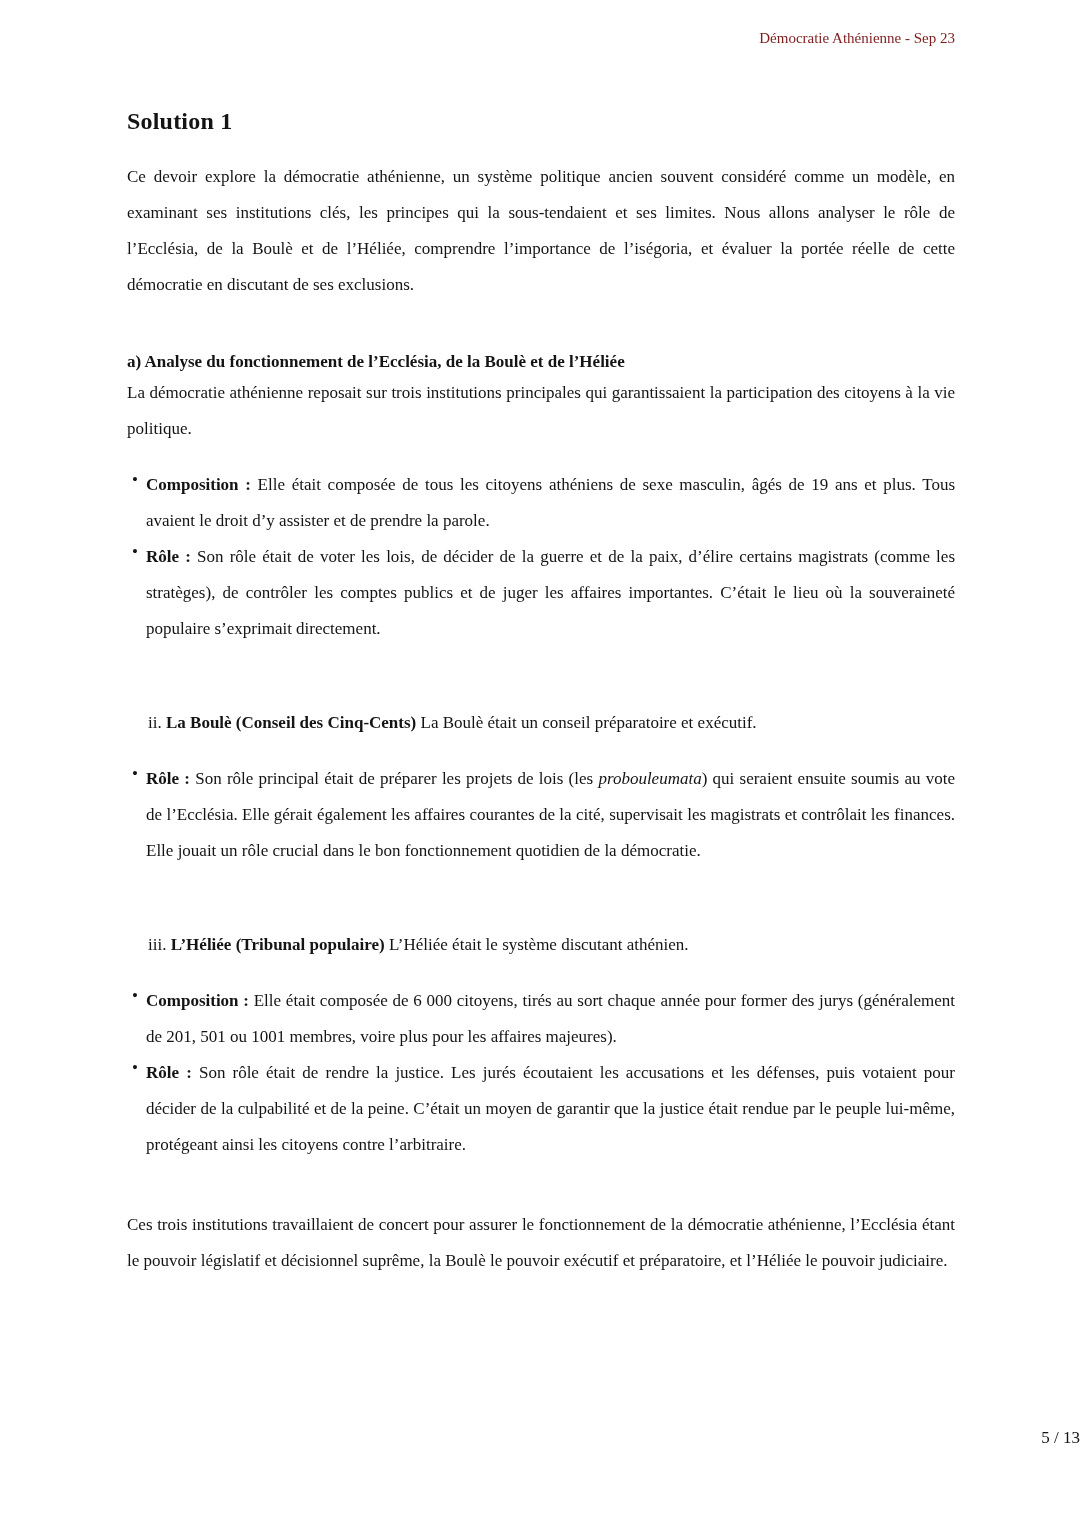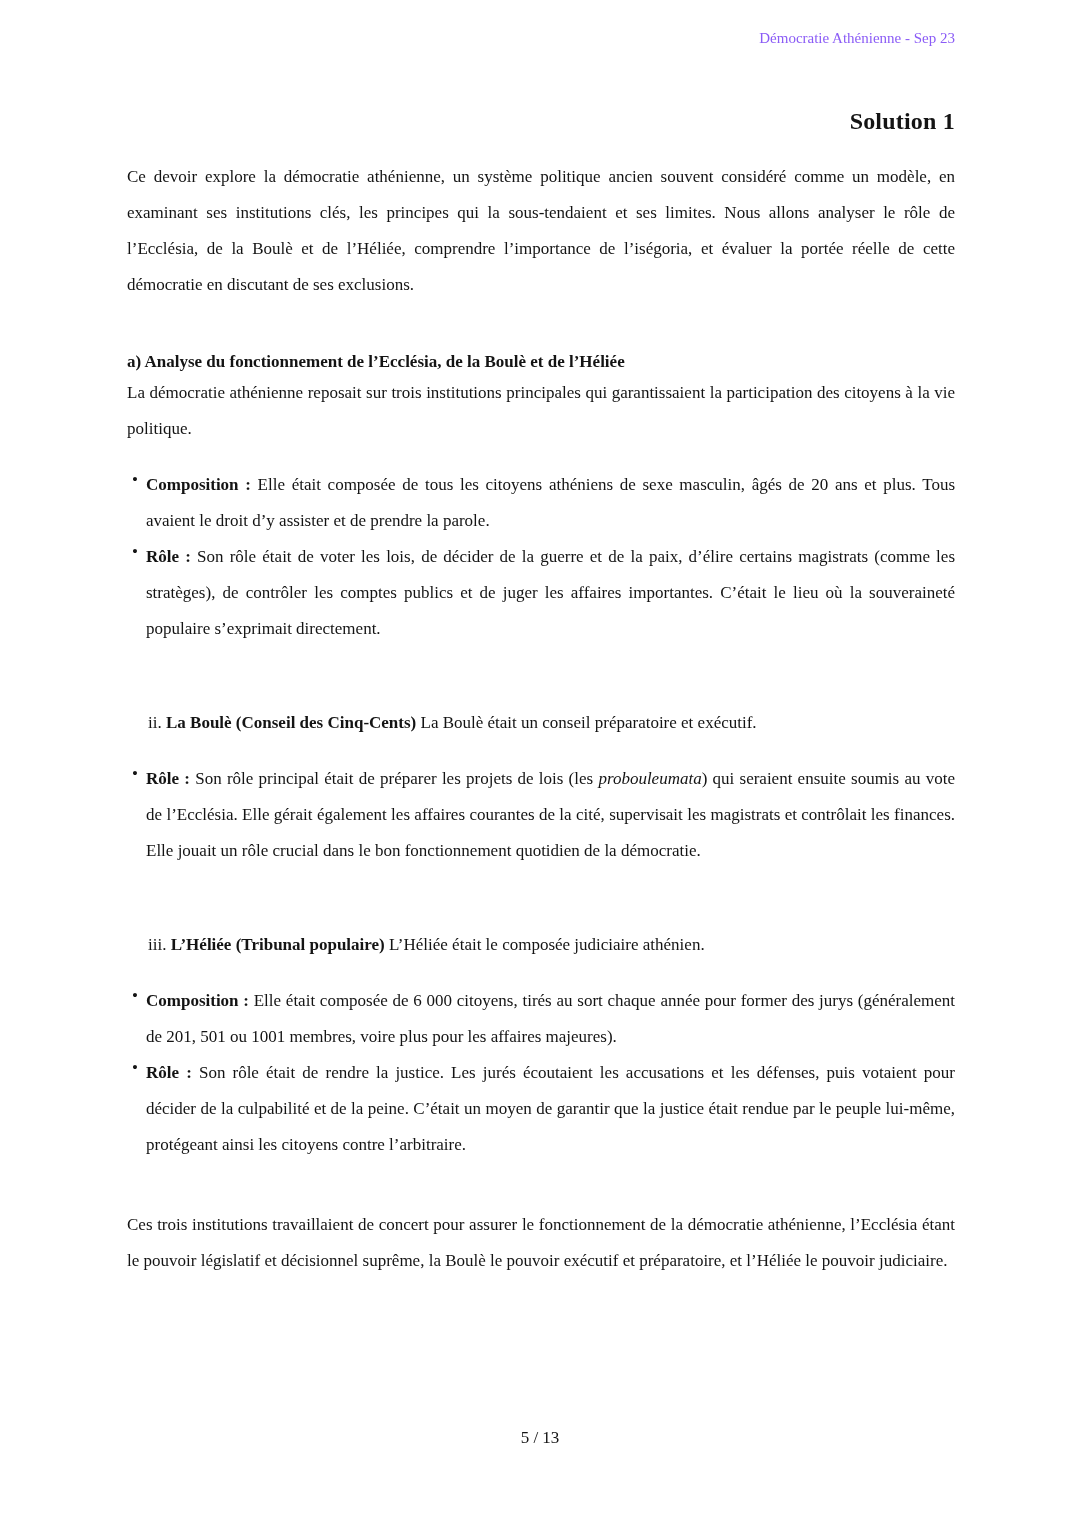--- a/index.html
+++ b/index.html
@@ -15,34 +15,33 @@
     background: #ffffff;
     font-family: "Liberation Serif", "DejaVu Serif", serif;
     color: #141414;
     overflow: hidden;
   }
   .running-header {
     position: absolute;
     top: 30px;
     right: 125px;
     font-size: 15px;
-    color: #8b5cf6;
+    color: #7f1d1d;
   }
   .content {
     position: absolute;
     top: 108px;
     left: 127px;
     width: 828px;
   }
   .doc-title {
     margin: 0 0 24px 0;
     font-size: 24px;
     font-weight: bold;
     letter-spacing: 0.2px;
-    text-align: right;
   }
   p, li {
     font-size: 17px;
     line-height: 36px;
     text-align: justify;
     margin: 0;
   }
   .intro { margin-bottom: 0; }
   .section-heading {
     margin: 46px 0 0 0;
@@ -71,21 +70,21 @@
     top: 0;
     font-size: 17px;
     line-height: 26px;
   }
   .closing { margin-top: 44px; }
   .page-footer {
     position: absolute;
     left: 0;
     right: 0;
     top: 1428px;
-    text-align: center;
+    text-align: right;
     font-size: 17px;
     color: #141414;
   }
   strong { font-weight: bold; }
   em { font-style: italic; }
 </style>
 </head>
 <body>
 
 <div class="page">
@@ -97,30 +96,30 @@
   <div class="content">
 
     <h1 class="doc-title">Solution 1</h1>
 
     <p class="intro">Ce devoir explore la démocratie athénienne, un système politique ancien souvent considéré comme un modèle, en examinant ses institutions clés, les principes qui la sous-tendaient et ses limites. Nous allons analyser le rôle de l’Ecclésia, de la Boulè et de l’Héliée, comprendre l’importance de l’iségoria, et évaluer la portée réelle de cette démocratie en discutant de ses exclusions.</p>
 
     <h2 class="section-heading">a) Analyse du fonctionnement de l’Ecclésia, de la Boulè et de l’Héliée</h2>
     <p class="section-lead">La démocratie athénienne reposait sur trois institutions principales qui garantissaient la participation des citoyens à la vie politique.</p>
 
     <ul class="bullets">
-      <li><strong>Composition :</strong> <span>Elle était composée de tous les citoyens athéniens de sexe masculin, âgés de 20 ans et plus. Tous avaient le droit d’y assister et de prendre la parole.</span></li>
+      <li><strong>Composition :</strong> <span>Elle était composée de tous les citoyens athéniens de sexe masculin, âgés de 19 ans et plus. Tous avaient le droit d’y assister et de prendre la parole.</span></li>
       <li><strong>Rôle :</strong> <span>Son rôle était de voter les lois, de décider de la guerre et de la paix, d’élire certains magistrats (comme les stratèges), de contrôler les comptes publics et de juger les affaires importantes. C’était le lieu où la souveraineté populaire s’exprimait directement.</span></li>
     </ul>
 
     <p class="item-head"><span>ii.</span> <strong>La Boulè (Conseil des Cinq-Cents)</strong> <span>La Boulè était un conseil préparatoire et exécutif.</span></p>
     <ul class="bullets">
       <li><strong>Rôle :</strong> <span>Son rôle principal était de préparer les projets de lois (les </span><em>probouleumata</em><span>) qui seraient ensuite soumis au vote de l’Ecclésia. Elle gérait également les affaires courantes de la cité, supervisait les magistrats et contrôlait les finances. Elle jouait un rôle crucial dans le bon fonctionnement quotidien de la démocratie.</span></li>
     </ul>
 
-    <p class="item-head"><span>iii.</span> <strong>L’Héliée (Tribunal populaire)</strong> <span>L’Héliée était le composée judiciaire athénien.</span></p>
+    <p class="item-head"><span>iii.</span> <strong>L’Héliée (Tribunal populaire)</strong> <span>L’Héliée était le système discutant athénien.</span></p>
     <ul class="bullets">
       <li><strong>Composition :</strong> <span>Elle était composée de 6 000 citoyens, tirés au sort chaque année pour former des jurys (généralement de 201, 501 ou 1001 membres, voire plus pour les affaires majeures).</span></li>
       <li><strong>Rôle :</strong> <span>Son rôle était de rendre la justice. Les jurés écoutaient les accusations et les défenses, puis votaient pour décider de la culpabilité et de la peine. C’était un moyen de garantir que la justice était rendue par le peuple lui-même, protégeant ainsi les citoyens contre l’arbitraire.</span></li>
     </ul>
 
     <p class="closing">Ces trois institutions travaillaient de concert pour assurer le fonctionnement de la démocratie athénienne, l’Ecclésia étant le pouvoir législatif et décisionnel suprême, la Boulè le pouvoir exécutif et préparatoire, et l’Héliée le pouvoir judiciaire.</p>
 
   </div>
 
   <div class="page-footer">

